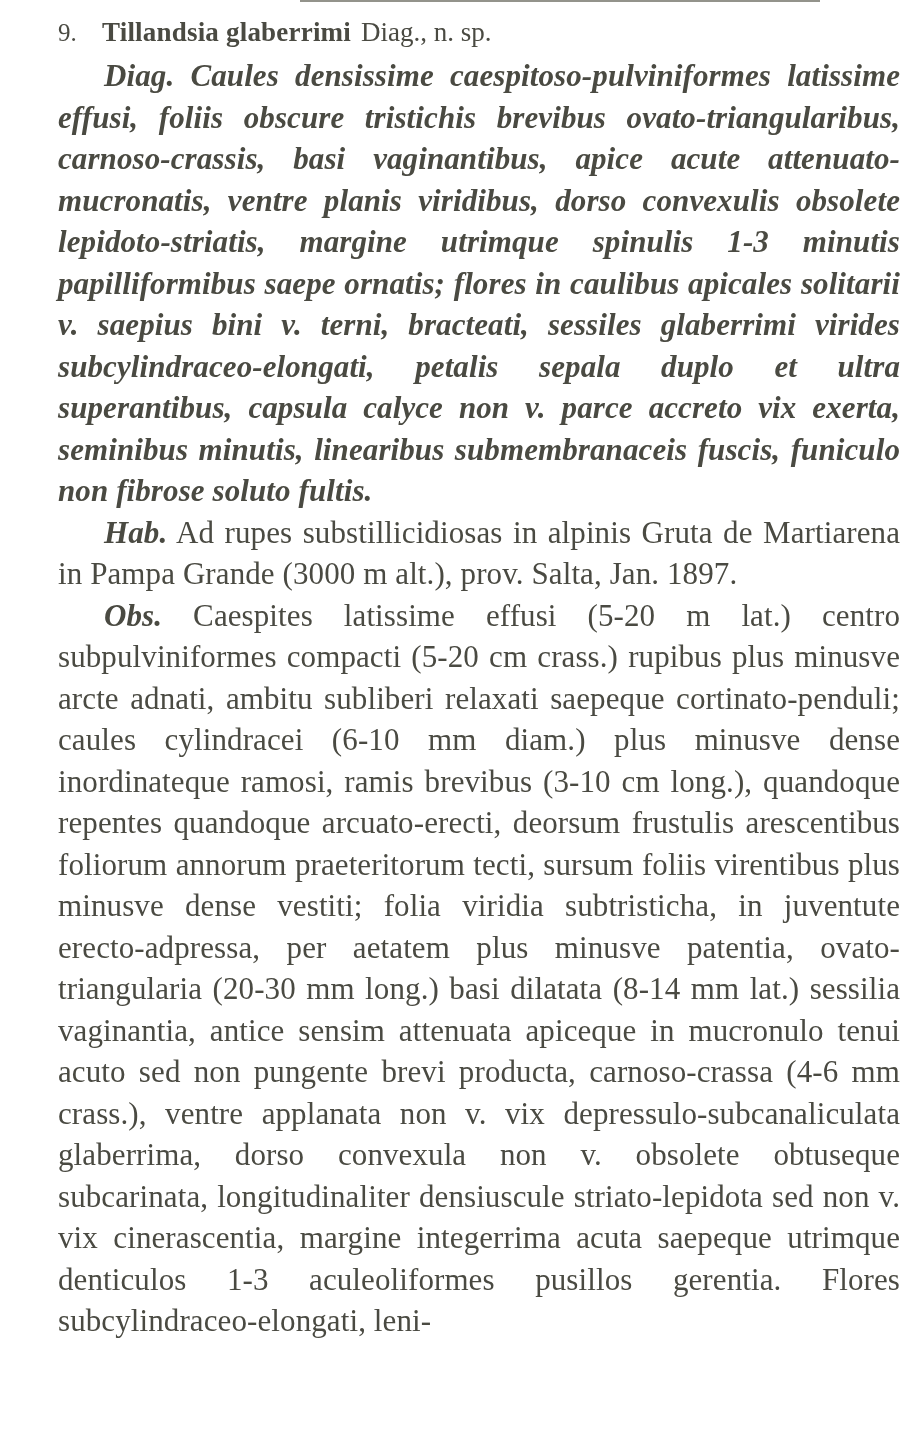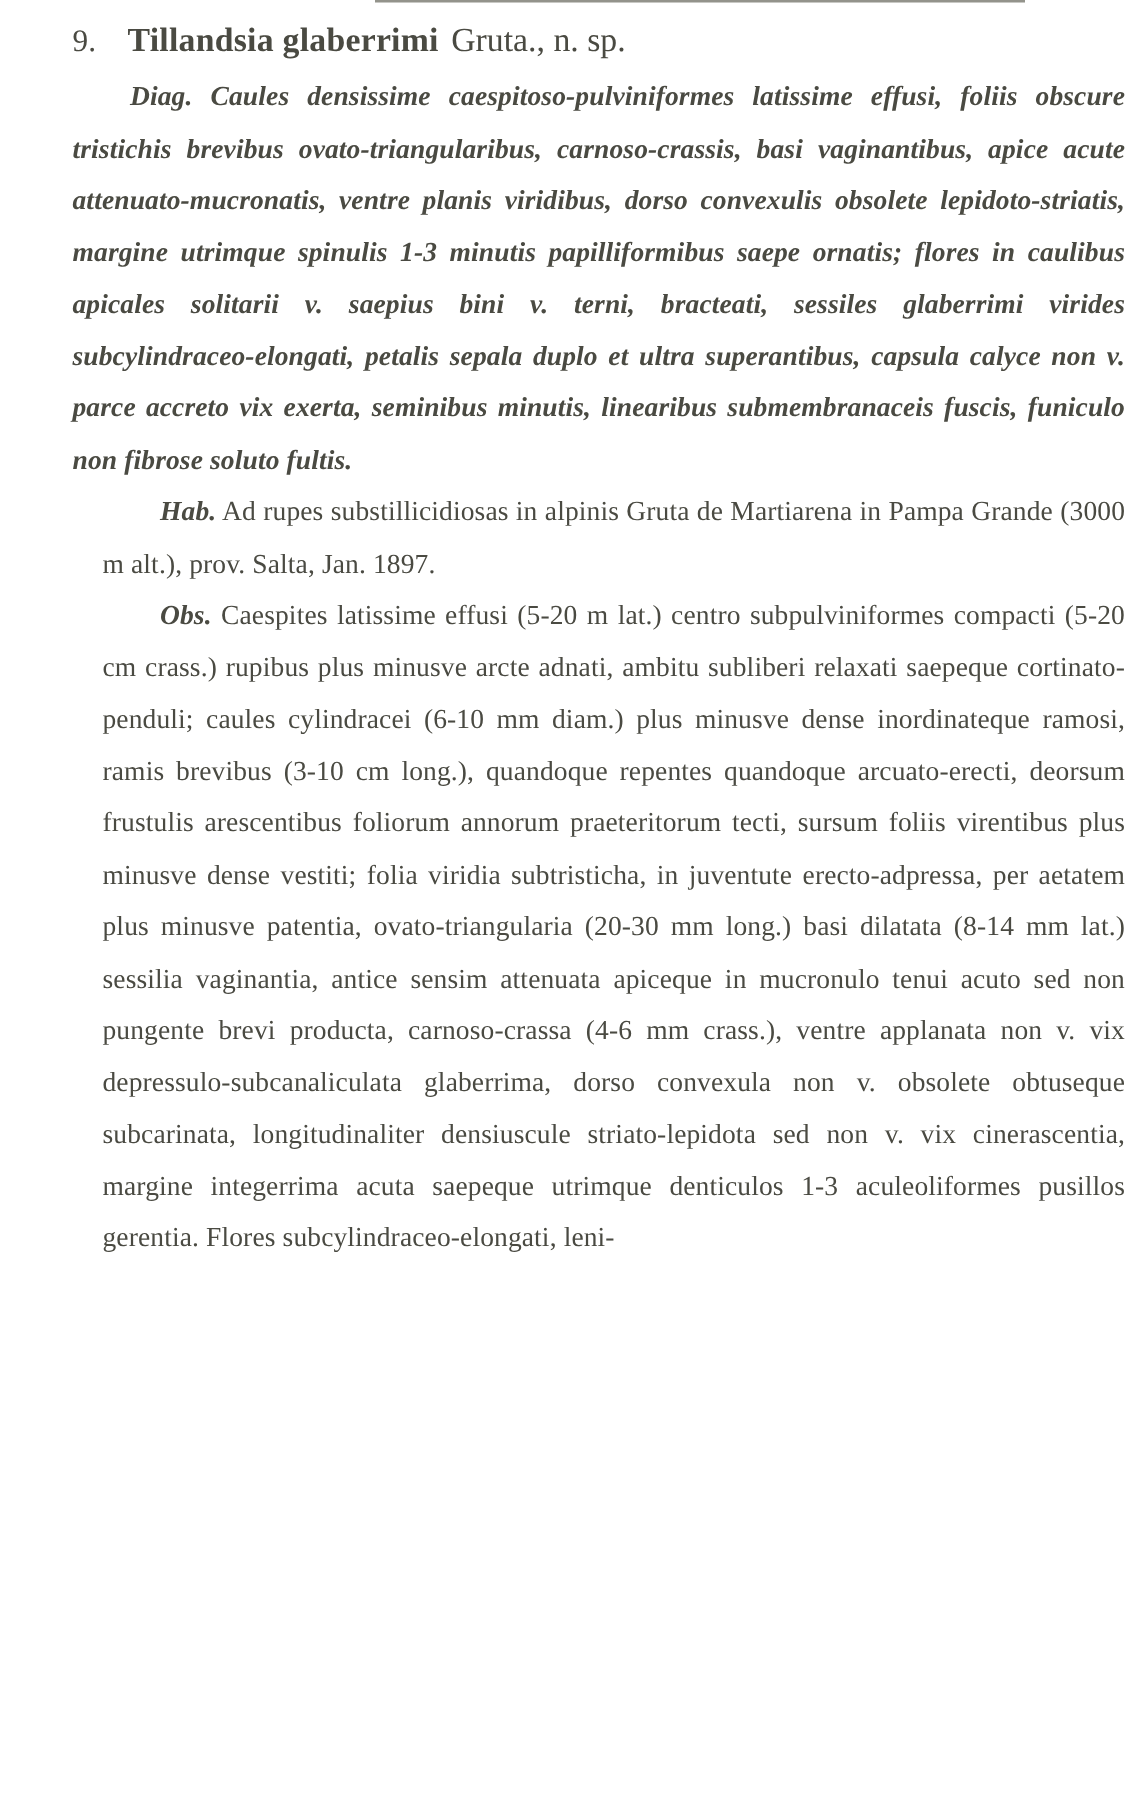--- a/index.html
+++ b/index.html
@@ -54,56 +54,55 @@
     letter-spacing: 0.2px;
   }
   .sp-auth {
     font-weight: normal;
     margin-left: 10px;
   }
   p.body {
     margin: 0;
     text-align: justify;
     text-justify: inter-word;
-    font-size: 22px;
+    font-size: 31px;
     line-height: 41.5px;
     text-indent: 46px;
     letter-spacing: 0.1px;
   }
   p.diag {
     font-style: italic;
     font-weight: bold;
   }
   p.diag .lead {
     font-style: italic;
     font-weight: bold;
   }
   p.hab .lead, p.obs .lead {
     font-style: italic;
     font-weight: bold;
   }
   p.hab, p.obs {
     font-style: normal;
     font-weight: normal;
-    margin-left: 24px;
   }
 </style>
 </head>
 <body>
 
 <div class="page">
 
   <div class="rule-top"></div>
 
   <div class="content">
 
     <div class="species-head">
       <span class="num">9.</span>
       <span>
-        <span class="sp-name">Tillandsia glaberrimi</span><span class="sp-auth">Gruta., n. sp.</span>
+        <span class="sp-name">Tillandsia glaberrimi</span><span class="sp-auth">Diag., n. sp.</span>
       </span>
     </div>
 
     <p class="body diag">
       <span class="lead">Diag.</span>
       <span>Caules densissime caespitoso-pulviniformes latissime effusi, foliis obscure tristichis brevibus ovato-triangularibus, carnoso-crassis, basi vaginantibus, apice acute attenuato-mucronatis, ventre planis viridibus, dorso convexulis obsolete lepidoto-striatis, margine utrimque spinulis 1-3 minutis papilliformibus saepe ornatis; flores in caulibus apicales solitarii v. saepius bini v. terni, bracteati, sessiles glaberrimi virides subcylindraceo-elongati, petalis sepala duplo et ultra superantibus, capsula calyce non v. parce accreto vix exerta, seminibus minutis, linearibus submembranaceis fuscis, funiculo non fibrose soluto fultis.</span>
     </p>
 
     <p class="body hab">
       <span class="lead">Hab.</span>

